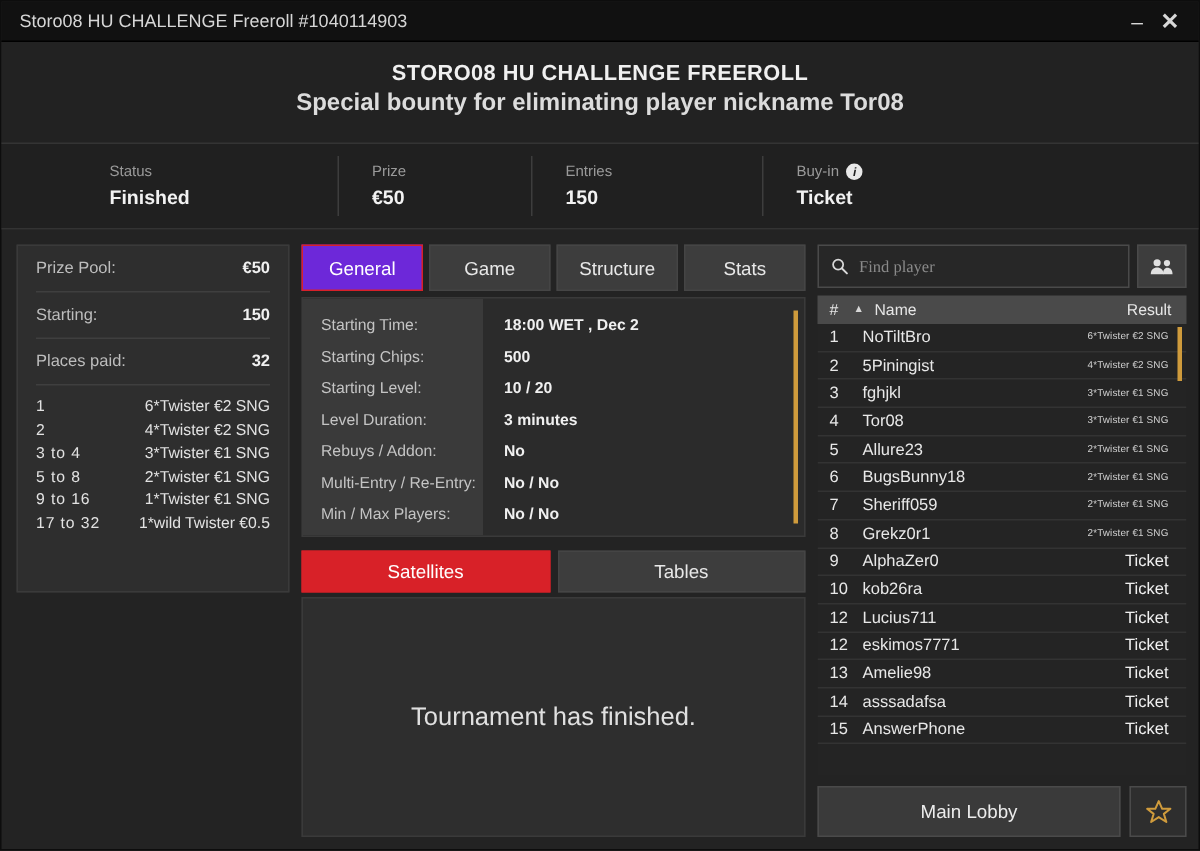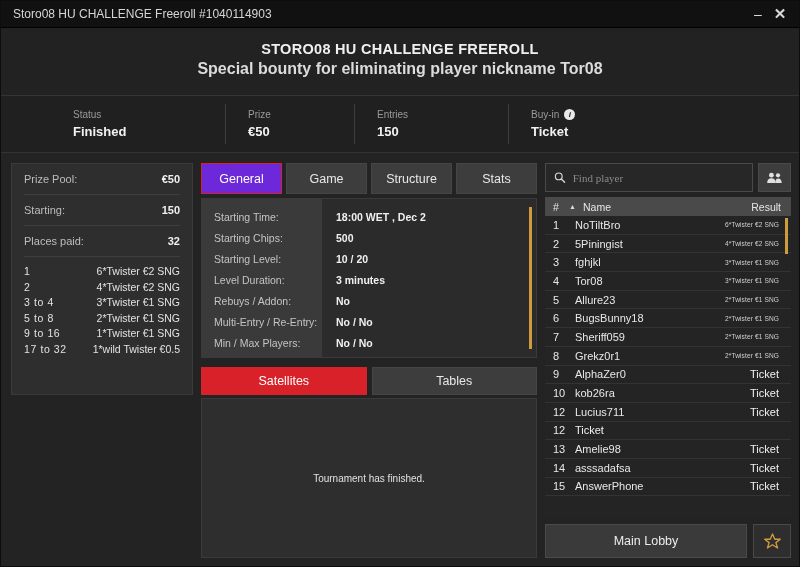--- a/index.html
+++ b/index.html
@@ -150,21 +150,21 @@
     flex: 1; display: flex; align-items: center; justify-content: center;
     background: #3d3d3d; color: #e8e8e8; font-size: 12.5px; cursor: pointer;
     border: 1px solid #454545;
   }
   .sat-tab.active { background: #d82128; border-color: #d82128; color: #fff; }
   .sat-body {
     flex: 1; background: #2e2e2e; border: 1px solid #3a3a3a;
     margin-top: 3px; display: flex; align-items: center; justify-content: center;
     min-height: 0;
   }
-  .sat-msg { font-size: 10px; color: #e0e0e0; }
+  .sat-msg { font-size: 17px; color: #e0e0e0; }
 
   
   .search-row { display: flex; gap: 5px; height: 29px; flex: 0 0 29px; }
   .search-box {
     flex: 1; background: #272727; border: 1px solid #4a4a4a;
     display: flex; align-items: center; padding: 0 8px; gap: 7px;
   }
   .search-input {
     background: transparent; border: none; outline: none;
     color: #e0e0e0; font-size: 11px; width: 100%;
@@ -416,20 +416,21 @@
           <span class="name">kob26ra</span>
           <span class="res">Ticket</span>
         </div>
         <div class="prow">
           <span class="num">12</span>
           <span class="name">Lucius711</span>
           <span class="res">Ticket</span>
         </div>
         <div class="prow">
           <span class="num">12</span>
+          <span class="name">eskimos7771</span>
           <span class="res">Ticket</span>
         </div>
         <div class="prow">
           <span class="num">13</span>
           <span class="name">Amelie98</span>
           <span class="res">Ticket</span>
         </div>
         <div class="prow">
           <span class="num">14</span>
           <span class="name">asssadafsa</span>

